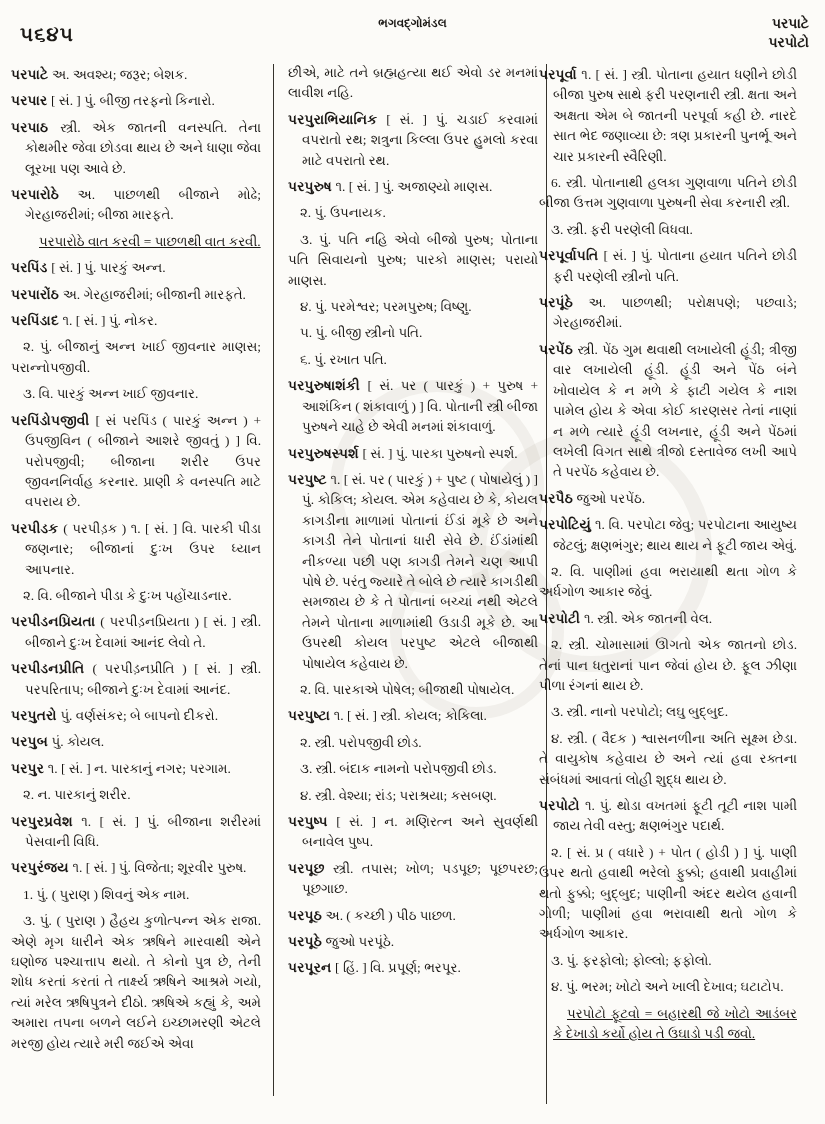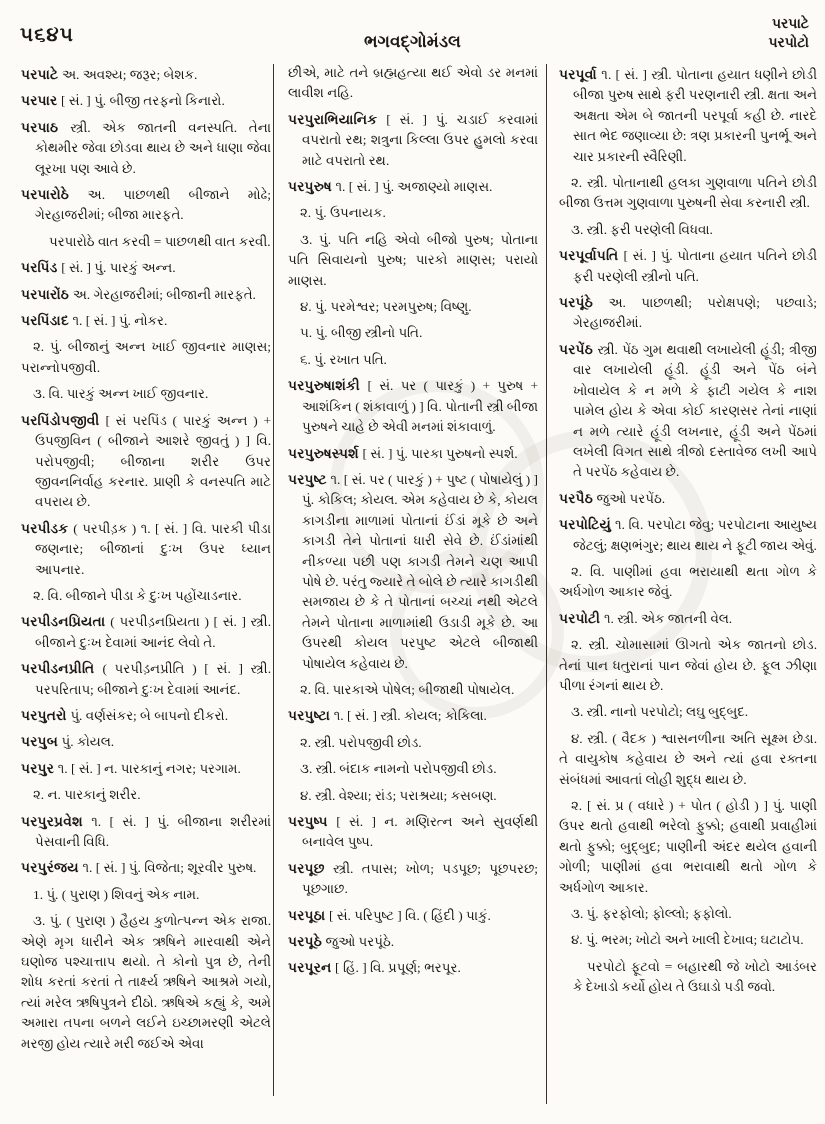--- a/index.html
+++ b/index.html
@@ -4,42 +4,42 @@
 <style>
   html,body{margin:0;padding:0;}
   body{
     width:825px;height:1124px;position:relative;overflow:hidden;
     background:#fcfbf8;color:#1b1815;
     font-family:"Liberation Serif","DejaVu Serif",serif;
   }
   
   .page-header{position:absolute;top:14px;left:0;width:825px;height:48px;}
   .page-number{position:absolute;left:20px;top:9px;font-weight:bold;font-size:20px;letter-spacing:1px;}
-  .book-title{position:absolute;left:0;width:825px;text-align:center;top:18px;font-weight:bold;font-size:17px;}
+  .book-title{position:absolute;left:0;width:825px;text-align:center;top:2px;font-weight:bold;font-size:12px;}
   .guide-words{position:absolute;right:16px;top:0;text-align:right;font-weight:bold;font-size:14px;line-height:19px;}
   
   .watermark{position:absolute;pointer-events:none;}
   .wm-ring{position:absolute;border-radius:50%;border:12px solid rgba(175,170,155,0.14);}
   .wm-1{left:330px;top:380px;width:190px;height:190px;}
   .wm-2{left:470px;top:430px;width:210px;height:210px;border-width:16px;}
   .wm-3{left:390px;top:545px;width:150px;height:150px;}
   
   .col-rule{position:absolute;width:1px;background:#35322c;}
   .rule-1{left:273px;top:64px;height:1032px;}
   .rule-2{left:546px;top:64px;height:1040px;}
   
   .dict-columns{position:absolute;top:63px;left:0;width:825px;height:1061px;}
   .dict-col{position:absolute;top:0;height:1061px;overflow:hidden;text-align:justify;}
-  .col-1{left:21px;width:250px;}
+  .col-1{left:11px;width:250px;}
   .col-2{left:288px;width:250px;}
-  .col-3{left:559px;width:258px;}
+  .col-3{left:539px;width:258px;}
   .block{margin:0 0 6px 0;font-size:13.4px;line-height:20.4px;}
   .entry{padding-left:14px;text-indent:-14px;margin-top:2px;}
   .sense{padding-left:0;text-indent:12px;}
-  .idiom{padding-left:14px;text-indent:14px;}
+  .idiom{padding-left:14px;text-indent:14px;text-decoration:underline;}
   .cont{text-indent:0;}
   .headword{font-weight:bold;font-size:13.8px;letter-spacing:.2px;}
 </style>
 </head>
 <body>
 
 <div class="watermark">
   <div class="wm-ring wm-1"></div>
   <div class="wm-ring wm-2"></div>
   <div class="wm-ring wm-3"></div>
@@ -95,36 +95,37 @@
       <p class="block entry"><b class="headword">પરપુરુષાશંકી </b>[ સં. પર ( પારકું ) + પુરુષ + આશંકિન ( શંકાવાળું ) ] વિ. પોતાની સ્ત્રી બીજા પુરુષને ચાહે છે એવી મનમાં શંકાવાળું.</p>
       <p class="block entry"><b class="headword">પરપુરુષસ્પર્શ </b>[ સં. ] પું. પારકા પુરુષનો સ્પર્શ.</p>
       <p class="block entry"><b class="headword">પરપુષ્ટ </b>૧. [ સં. પર ( પારકું ) + પુષ્ટ ( પોષાયેલું ) ] પું. કોકિલ; કોયલ. એમ કહેવાય છે કે, કોયલ કાગડીના માળામાં પોતાનાં ઈંડાં મૂકે છે અને કાગડી તેને પોતાનાં ધારી સેવે છે. ઈંડાંમાંથી નીકળ્યા પછી પણ કાગડી તેમને ચણ આપી પોષે છે. પરંતુ જ્યારે તે બોલે છે ત્યારે કાગડીથી સમજાય છે કે તે પોતાનાં બચ્ચાં નથી એટલે તેમને પોતાના માળામાંથી ઉડાડી મૂકે છે. આ ઉપરથી કોયલ પરપુષ્ટ એટલે બીજાથી પોષાયેલ કહેવાય છે.</p>
       <p class="block sense">૨. વિ. પારકાએ પોષેલ; બીજાથી પોષાયેલ.</p>
       <p class="block entry"><b class="headword">પરપુષ્ટા </b>૧. [ સં. ] સ્ત્રી. કોયલ; કોકિલા.</p>
       <p class="block sense">૨. સ્ત્રી. પરોપજીવી છોડ.</p>
       <p class="block sense">૩. સ્ત્રી. બંદાક નામનો પરોપજીવી છોડ.</p>
       <p class="block sense">૪. સ્ત્રી. વેશ્યા; રાંડ; પરાશ્રયા; કસબણ.</p>
       <p class="block entry"><b class="headword">પરપુષ્પ </b>[ સં. ] ન. મણિરત્ન અને સુવર્ણથી બનાવેલ પુષ્પ.</p>
       <p class="block entry"><b class="headword">પરપૂછ </b>સ્ત્રી. તપાસ; ખોળ; પડપૂછ; પૂછપરછ; પૂછગાછ.</p>
-      <p class="block entry"><b class="headword">પરપૂઠા </b>[ સં. પરિપુષ્ટ ] વિ. ( હિંદી ) પાકું.</p>
+      <p class="block entry"><b class="headword">પરપૂઠ </b>અ. ( કચ્છી ) પીઠ પાછળ.</p>
       <p class="block entry"><b class="headword">પરપૂઠે </b>જુઓ પરપૂંઠે.</p>
       <p class="block entry"><b class="headword">પરપૂરન </b>[ હિં. ] વિ. પ્રપૂર્ણ; ભરપૂર.</p>
     </div>
   <div class="dict-col col-3">
       <p class="block entry"><b class="headword">પરપૂર્વા </b>૧. [ સં. ] સ્ત્રી. પોતાના હયાત ધણીને છોડી બીજા પુરુષ સાથે ફરી પરણનારી સ્ત્રી. ક્ષતા અને અક્ષતા એમ બે જાતની પરપૂર્વા કહી છે. નારદે સાત ભેદ જણાવ્યા છે: ત્રણ પ્રકારની પુનર્ભૂ અને ચાર પ્રકારની સ્વૈરિણી.</p>
-      <p class="block sense">૨. સ્ત્રી. પોતાનાથી હલકા ગુણવાળા પતિને છોડી બીજા ઉત્તમ ગુણવાળા પુરુષની સેવા કરનારી સ્ત્રી.</p>
+      <p class="block sense">6. સ્ત્રી. પોતાનાથી હલકા ગુણવાળા પતિને છોડી બીજા ઉત્તમ ગુણવાળા પુરુષની સેવા કરનારી સ્ત્રી.</p>
       <p class="block sense">૩. સ્ત્રી. ફરી પરણેલી વિધવા.</p>
       <p class="block entry"><b class="headword">પરપૂર્વાપતિ </b>[ સં. ] પું. પોતાના હયાત પતિને છોડી ફરી પરણેલી સ્ત્રીનો પતિ.</p>
       <p class="block entry"><b class="headword">પરપૂંઠે </b>અ. પાછળથી; પરોક્ષપણે; પછવાડે; ગેરહાજરીમાં.</p>
       <p class="block entry"><b class="headword">પરપેંઠ </b>સ્ત્રી. પેંઠ ગુમ થવાથી લખાયેલી હૂંડી; ત્રીજી વાર લખાયેલી હૂંડી. હૂંડી અને પેંઠ બંને ખોવાયેલ કે ન મળે કે ફાટી ગયેલ કે નાશ પામેલ હોય કે એવા કોઈ કારણસર તેનાં નાણાં ન મળે ત્યારે હૂંડી લખનાર, હૂંડી અને પેંઠમાં લખેલી વિગત સાથે ત્રીજો દસ્તાવેજ લખી આપે તે પરપેંઠ કહેવાય છે.</p>
       <p class="block entry"><b class="headword">પરપૈઠ </b>જુઓ પરપેંઠ.</p>
       <p class="block entry"><b class="headword">પરપોટિયું </b>૧. વિ. પરપોટા જેવુ; પરપોટાના આયુષ્ય જેટલું; ક્ષણભંગુર; થાય થાય ને ફૂટી જાય એવું.</p>
       <p class="block sense">૨. વિ. પાણીમાં હવા ભરાયાથી થતા ગોળ કે અર્ધગોળ આકાર જેવું.</p>
       <p class="block entry"><b class="headword">પરપોટી </b>૧. સ્ત્રી. એક જાતની વેલ.</p>
       <p class="block sense">૨. સ્ત્રી. ચોમાસામાં ઊગતો એક જાતનો છોડ. તેનાં પાન ધતુરાનાં પાન જેવાં હોય છે. ફૂલ ઝીણા પીળા રંગનાં થાય છે.</p>
       <p class="block sense">૩. સ્ત્રી. નાનો પરપોટો; લઘુ બુદ્‌બુદ.</p>
       <p class="block sense">૪. સ્ત્રી. ( વૈદક ) શ્વાસનળીના અતિ સૂક્ષ્મ છેડા. તે વાયુકોષ કહેવાય છે અને ત્યાં હવા રક્તના સંબંધમાં આવતાં લોહી શુદ્ધ થાય છે.</p>
+      <p class="block entry"><b class="headword">પરપોટો </b>૧. પું. થોડા વખતમાં ફૂટી તૂટી નાશ પામી જાય તેવી વસ્તુ; ક્ષણભંગુર પદાર્થ.</p>
       <p class="block sense">૨. [ સં. પ્ર ( વધારે ) + પોત ( હોડી ) ] પું. પાણી ઉપર થતો હવાથી ભરેલો ફુક્કો; હવાથી પ્રવાહીમાં થતો ફુક્કો; બુદ્‌બુદ; પાણીની અંદર થયેલ હવાની ગોળી; પાણીમાં હવા ભરાવાથી થતો ગોળ કે અર્ધગોળ આકાર.</p>
       <p class="block sense">૩. પું. ફરફોલો; ફોલ્લો; ફફોલો.</p>
       <p class="block sense">૪. પું. ભરમ; ખોટો અને ખાલી દેખાવ; ઘટાટોપ.</p>
       <p class="block idiom">પરપોટો ફૂટવો = બહારથી જે ખોટો આડંબર કે દેખાડો કર્યો હોય તે ઉઘાડો પડી જવો.</p>
     </div>
 </div>
 
 </body></html>

